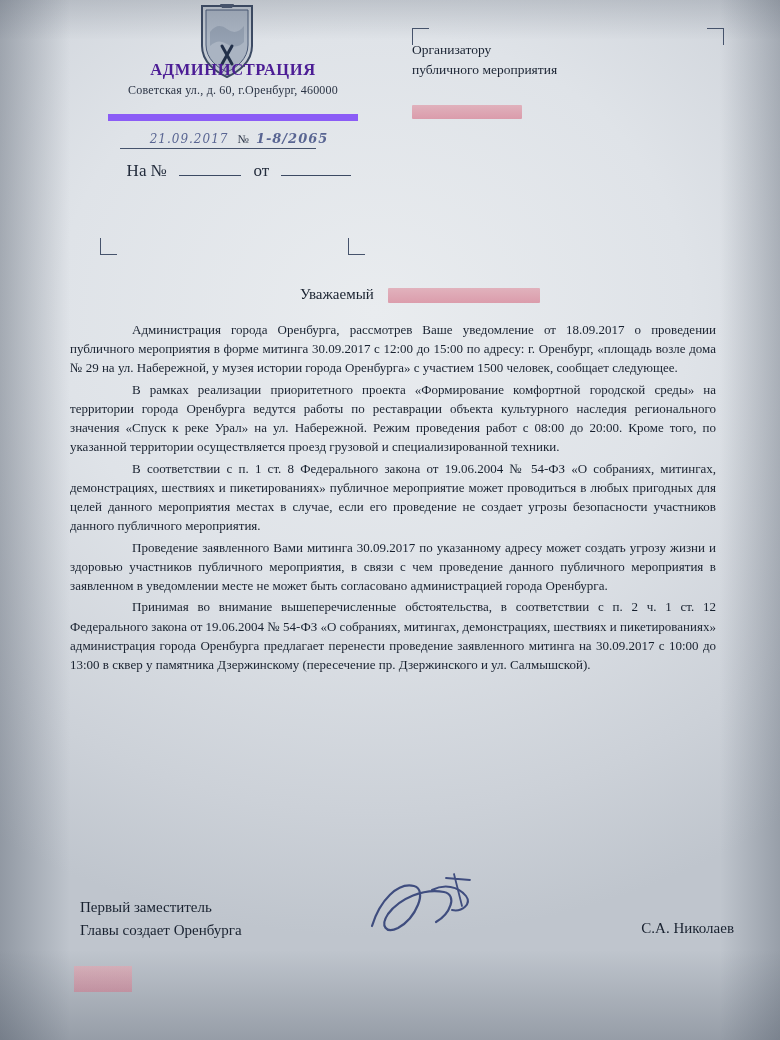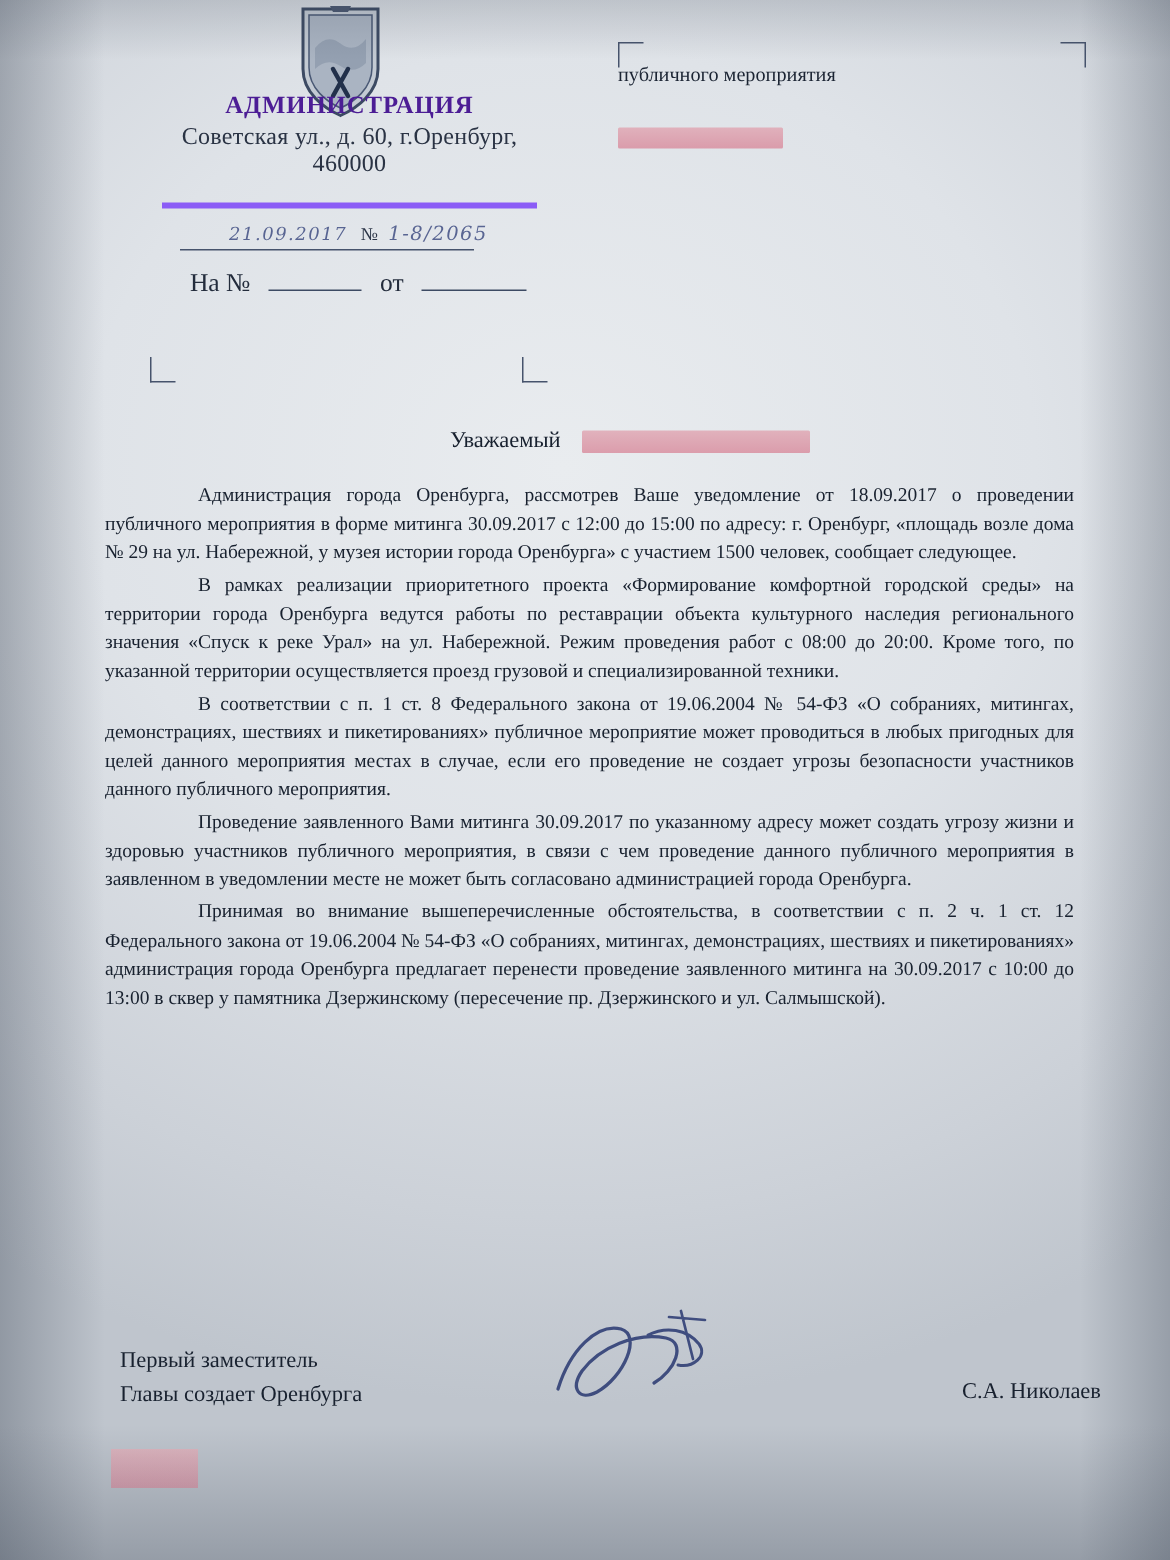--- a/index.html
+++ b/index.html
@@ -69,24 +69,24 @@
   }
   .lh-title {
     font-weight: bold;
     font-size: 16.5px;
     letter-spacing: 0.6px;
     line-height: 1.18;
     color: #4c1d95;
   }
   .lh-addr {
     margin-top: 4px;
-    font-size: 16px;
+    font-size: 12px;
     letter-spacing: 0.2px;
     color: #2a3344;
-    border-bottom: 4px solid #8b5cf6;
+    border-bottom: 7px solid #8b5cf6;
     padding-bottom: 16px;
   }
   .lh-contacts {
     margin-top: 12px;
     text-align: left;
     padding-left: 18px;
     font-size: 11px;
     line-height: 1.6;
     color: #273143;
   }
@@ -218,34 +218,35 @@
   </div>
 
   <div class="letterhead">
     <div class="lh-title">
       <div>АДМИНИСТРАЦИЯ</div>
     </div>
     <div class="lh-addr">Советская ул., д. 60, г.Оренбург, 460000</div>
     <div class="lh-regline">
       <span class="handwritten" style="font-size:12px;">21.09.2017</span>
       <span style="margin-left:6px;">№</span>
-      <span class="handwritten" style="font-size:13px;margin-left:4px;">1-8/2065</span>
+      <span class="handwritten" style="font-size:13px;margin-left:4px;font-weight:bold;">1-8/2065</span>
       <span style="position:absolute;left:12px;top:17px;width:196px;border-bottom:1px solid #46536c;"></span>
     </div>
     <div class="lh-ref">
       <span>На №</span>
       <span class="ul-line" style="width:62px;margin:0 8px;"></span>
       <span>от</span>
       <span class="ul-line" style="width:70px;margin-left:8px;"></span>
     </div>
   </div>
 
   <div class="addressee">
     <div class="bracket-tl" style="left:0;top:-12px;"></div>
     <div class="bracket-tr" style="right:8px;top:-12px;"></div>
+    <div>Организатору</div>
     <div>публичного мероприятия</div>
     <div style="margin-top:22px;">
       <span class="redacted" style="width:110px;height:14px;"></span>
     </div>
   </div>
 
   <div class="bracket-bl" style="position:absolute;left:100px;top:238px;"></div>
   <div class="bracket-bl" style="position:absolute;left:348px;top:238px;"></div>
 
   <div class="salutation">

